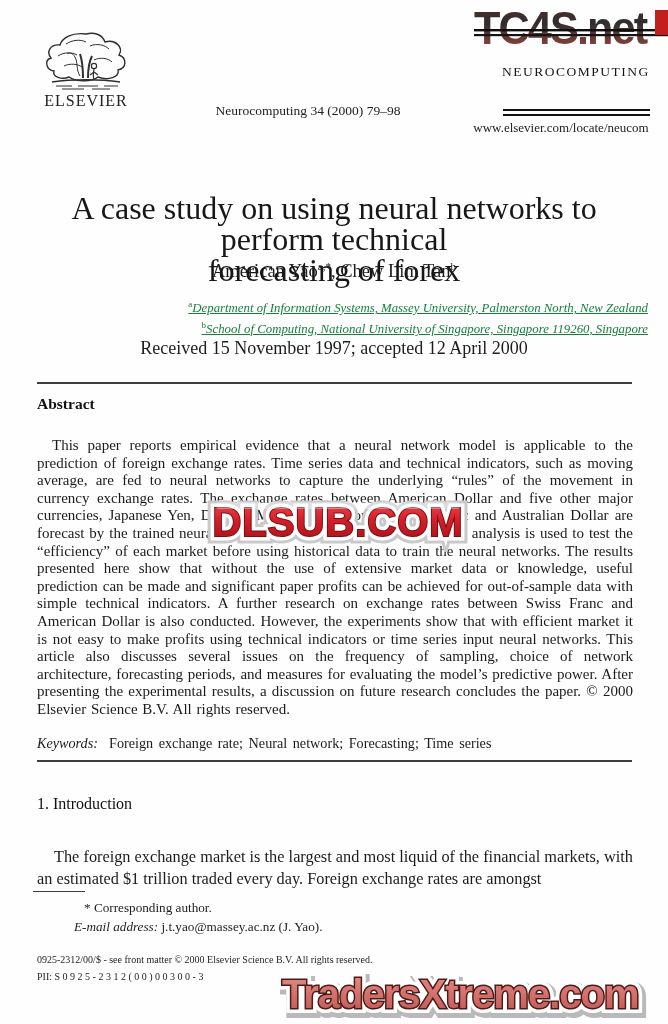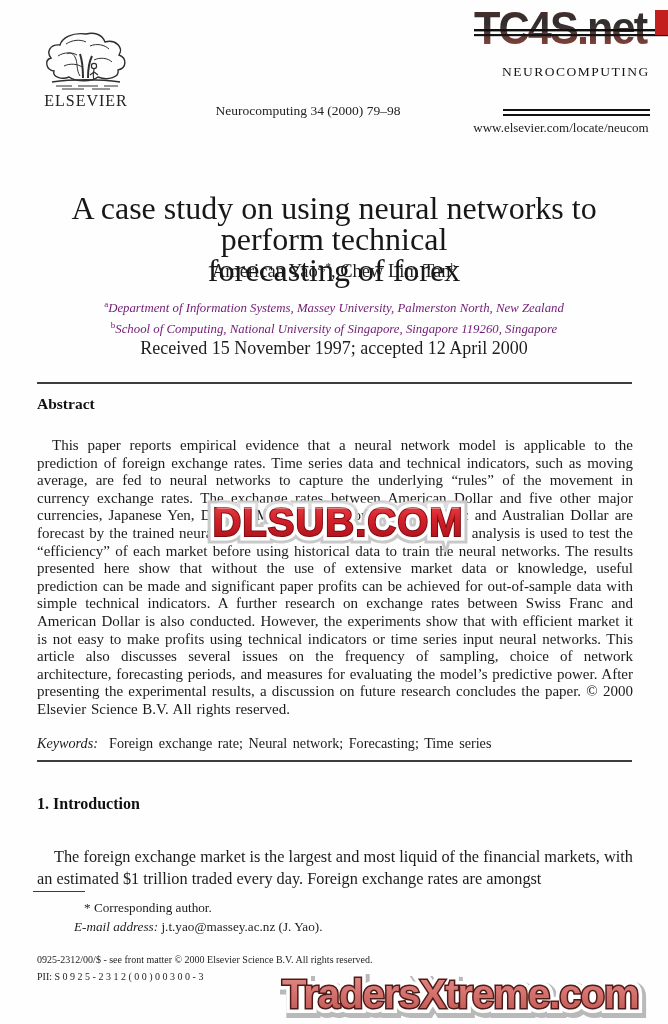--- a/index.html
+++ b/index.html
@@ -36,22 +36,22 @@
   .title{
     position:absolute;left:20px;top:193px;width:628px;text-align:center;
     font-size:32px;line-height:31px;color:#171717;font-weight:normal;margin:0;
   }
   .authors{
     position:absolute;left:20px;top:260px;width:628px;text-align:center;
     font-size:18.5px;color:#1a1a1a;
   }
   .authors sup{font-size:11px;}
   .affiliations{
-    position:absolute;left:20px;top:296px;width:628px;text-align:center;
-    font-style:italic;font-size:12.8px;line-height:16.5px;color:#701a75;
+    position:absolute;left:20px;top:296px;width:628px;text-align:right;
+    font-style:italic;font-size:12.8px;line-height:16.5px;color:#15803d;text-decoration:underline;
   }
   .affiliations sup{font-size:9px;font-style:normal;}
   .received{
     position:absolute;left:20px;top:338px;width:628px;text-align:center;
     font-size:18px;color:#1d1d1d;
   }
   
   .rule{position:absolute;left:37px;width:595px;height:1.6px;background:#3d3d3d;}
   .rule-1{top:382px;}
   .rule-2{top:760px;}
@@ -65,21 +65,21 @@
     font-size:15px;line-height:17.6px;text-align:justify;color:#1b1b1b;
     text-indent:15px;word-spacing:1px;margin-top:8px;
   }
   .keywords{
     position:absolute;left:37px;top:735px;width:596px;font-size:14.2px;color:#1b1b1b;
     word-spacing:2px;
   }
   .keywords .kw-label{font-style:italic;}
   
   .section-heading{
-    position:absolute;left:37px;top:795px;font-size:16px;font-weight:bold;color:#111;
+    position:absolute;left:37px;top:795px;font-size:16px;font-weight:normal;color:#111;
   }
   .intro-text{
     position:absolute;left:37px;top:830px;width:596px;
     font-size:16.3px;line-height:21.5px;text-align:justify;color:#1b1b1b;
     text-indent:17px;
   }
   
   .footnote{
     position:absolute;left:38px;top:898px;width:400px;font-size:13.2px;line-height:19px;color:#1d1d1d;margin-left:36px;
   }

